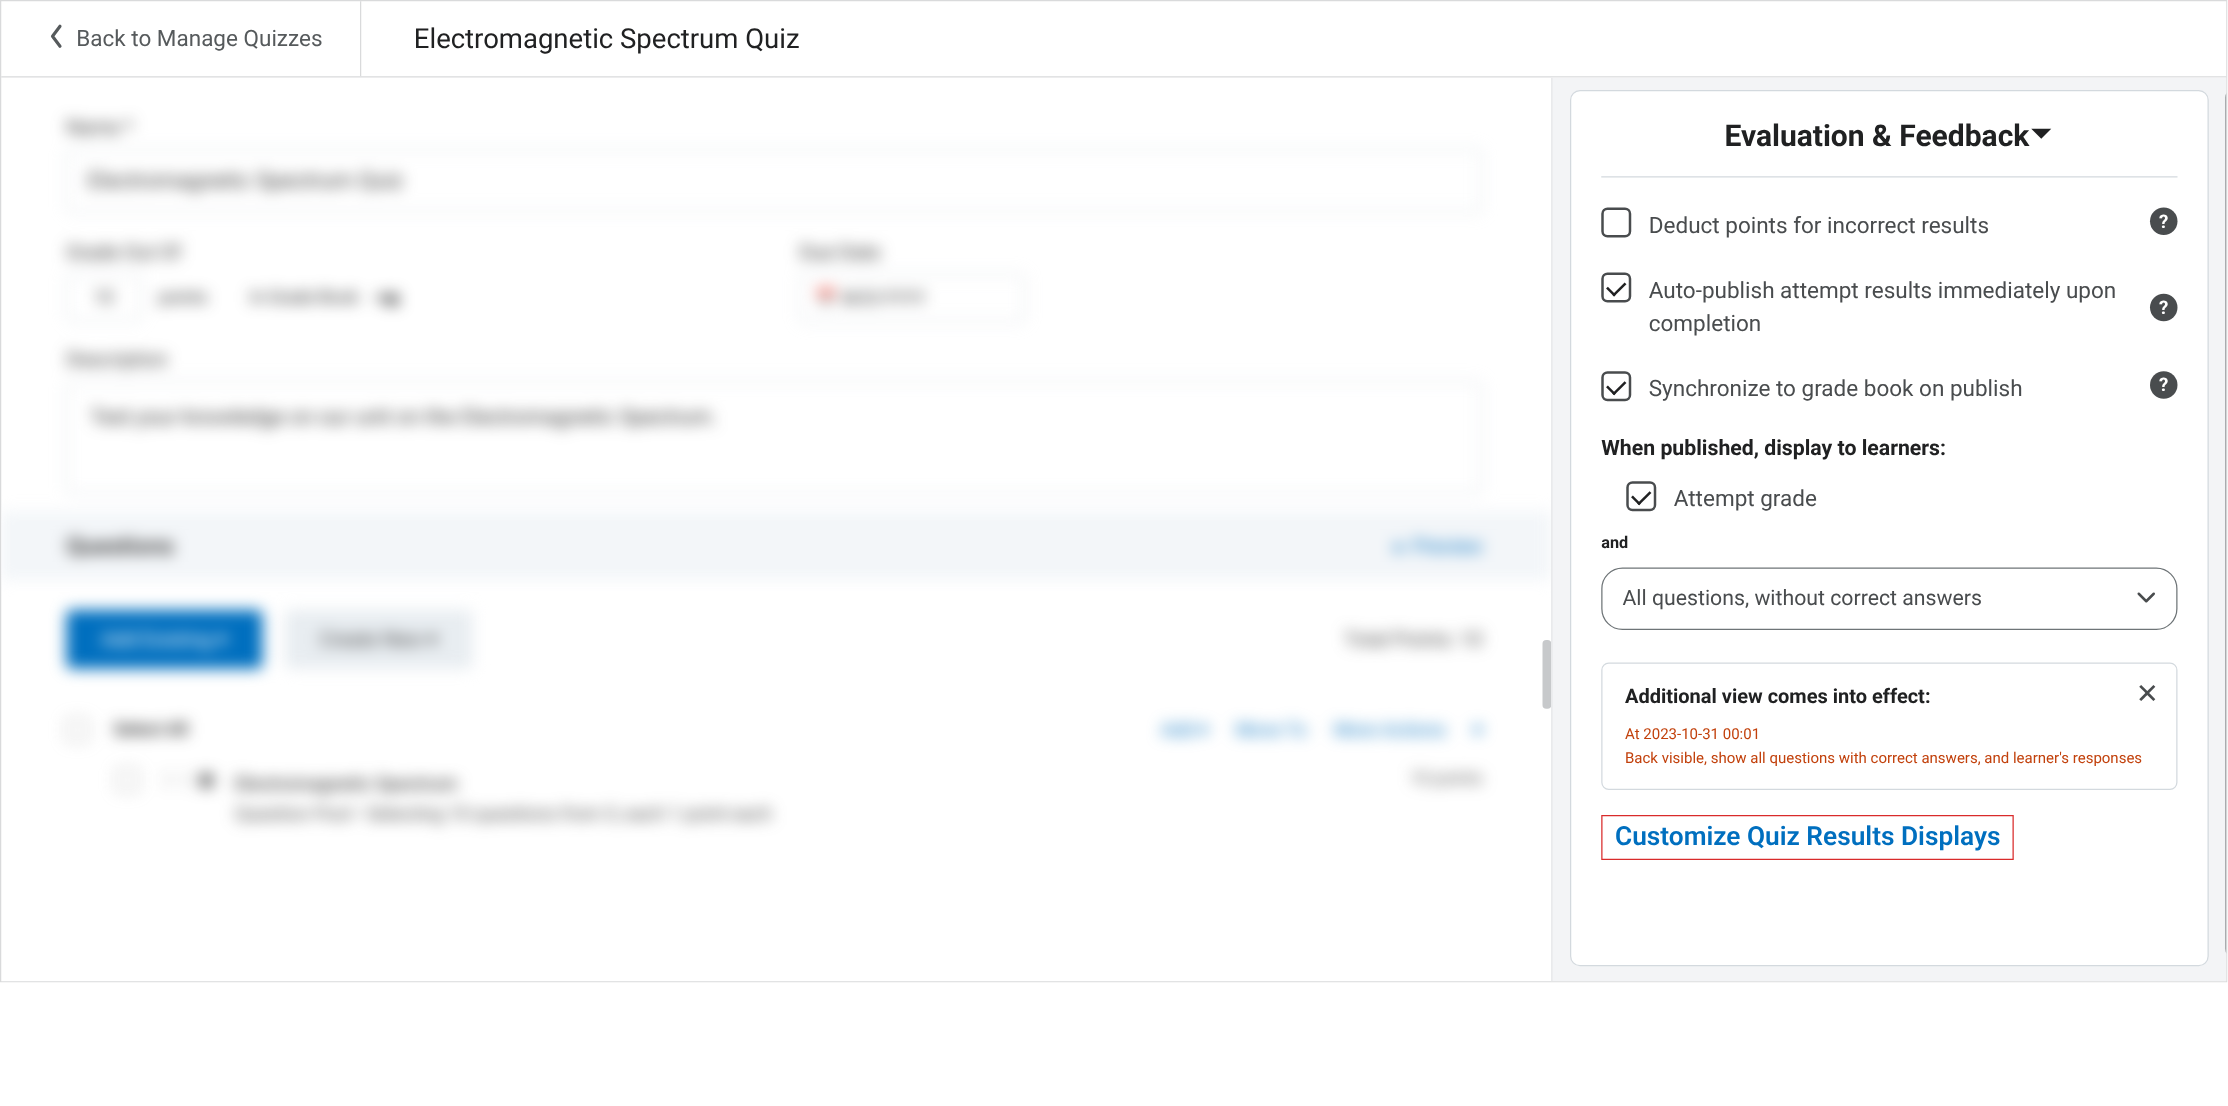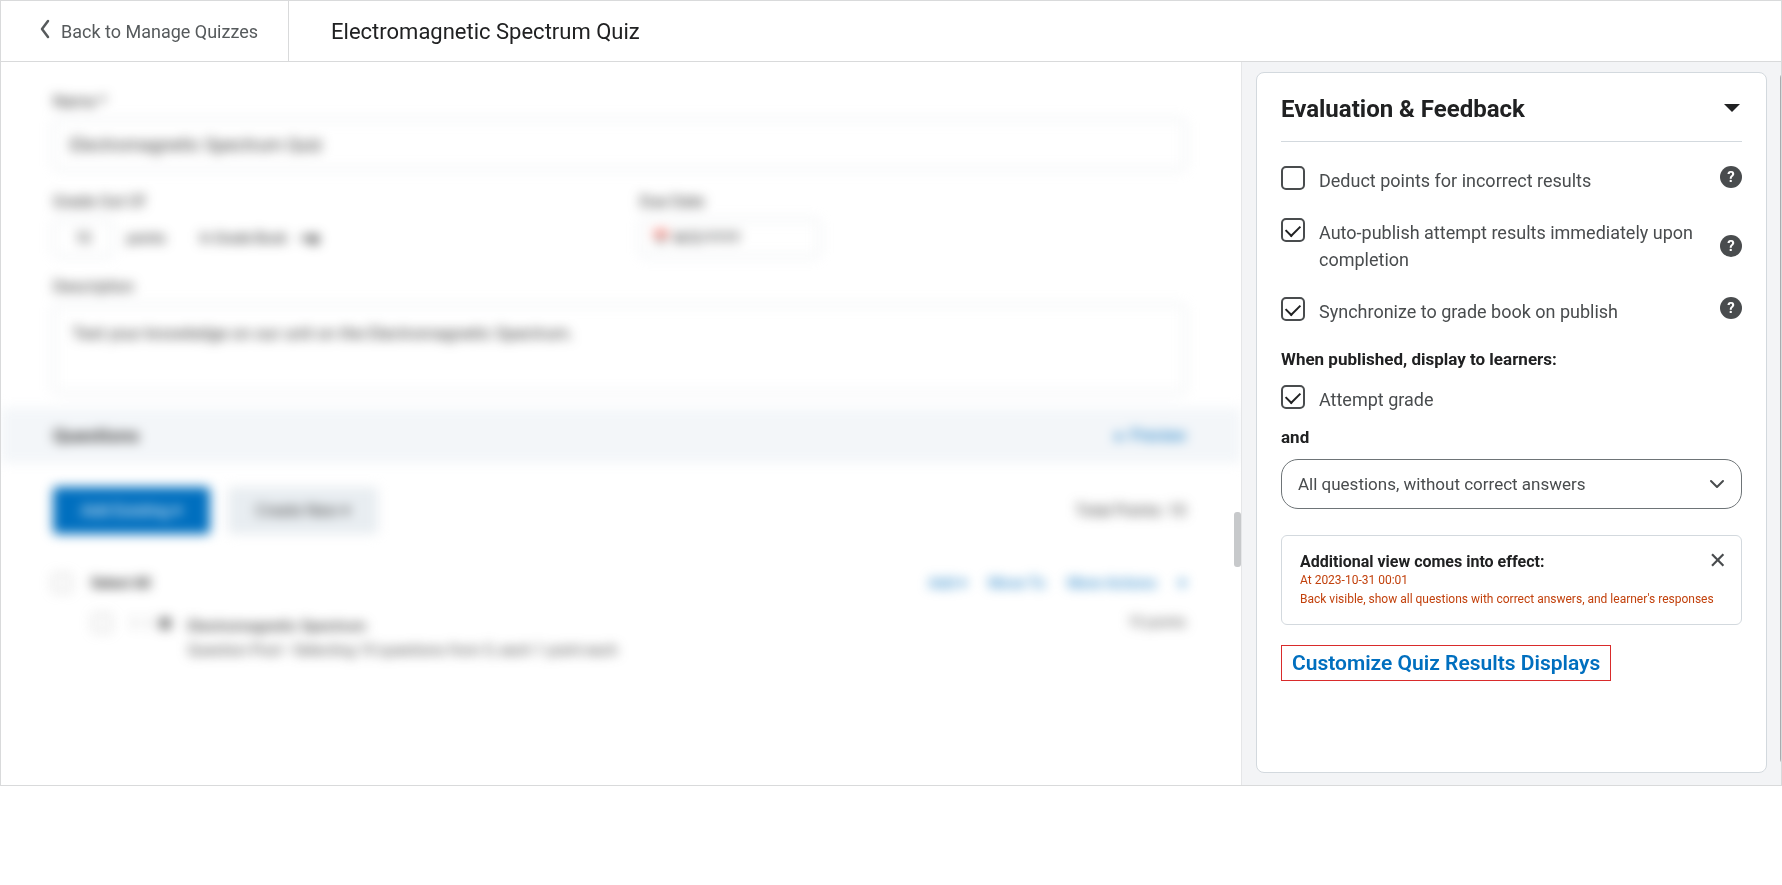--- a/index.html
+++ b/index.html
@@ -128,21 +128,21 @@
     right:0;
     top:450px;
     width:7px;
     height:55px;
     background:#c7c9cb;
     border-radius:3px;
   }
   
   .panel-title-row {
     display:flex;
-    justify-content:space-between;
+    justify-content:center;
     align-items:center;
     padding-bottom: 18px;
     border-bottom: 1px solid #d3d9de;
     margin-bottom: 24px;
   }
   .panel-title {
     font-size: 24px;
     font-weight: 700;
     color:#202122;
   }
@@ -191,21 +191,21 @@
     flex-shrink:0;
     cursor:pointer;
   }
   .sub-hdr {
     font-size:17px;
     font-weight:700;
     color:#202122;
     margin: 4px 0 16px;
   }
   .and-txt {
-    font-size:17px;
+    font-size:13px;
     font-weight:700;
     margin: 2px 0 12px;
   }
   .select {
     border:1px solid #6e7477;
     border-radius:17px;
     padding: 14px 16px;
     display:flex;
     justify-content:space-between;
     align-items:center;
@@ -218,21 +218,21 @@
     border:1px solid #d3d9de;
     border-radius:6px;
     padding: 16px 18px;
     margin-bottom: 20px;
     position:relative;
   }
   .notice-title {
     font-size:16px;
     font-weight:700;
     color:#202122;
-    margin-bottom:0;
+    margin-bottom:12px;
   }
   .notice-close {
     position:absolute;
     right:14px;
     top:14px;
     cursor:pointer;
     font-size:22px;
     line-height:1;
     color:#494c4e;
   }
@@ -359,21 +359,21 @@
 
         
         <div class="opt-row">
           <div class="ck checked"></div>
           <div class="opt-label">Synchronize to grade book on publish</div>
           <div class="help-ic">?</div>
         </div>
 
         <div class="sub-hdr">When published, display to learners:</div>
 
-        <div class="opt-row" style="margin-bottom:14px;">
+        <div class="opt-row" style="margin-bottom:14px;margin-left:20px;">
           <div class="ck checked"></div>
           <div class="opt-label">Attempt grade</div>
         </div>
 
         <div class="and-txt">and</div>
 
         <div class="select">
           <span class="select-txt">All questions, without correct answers</span>
           <span>
             <svg viewBox="0 0 16 10">

